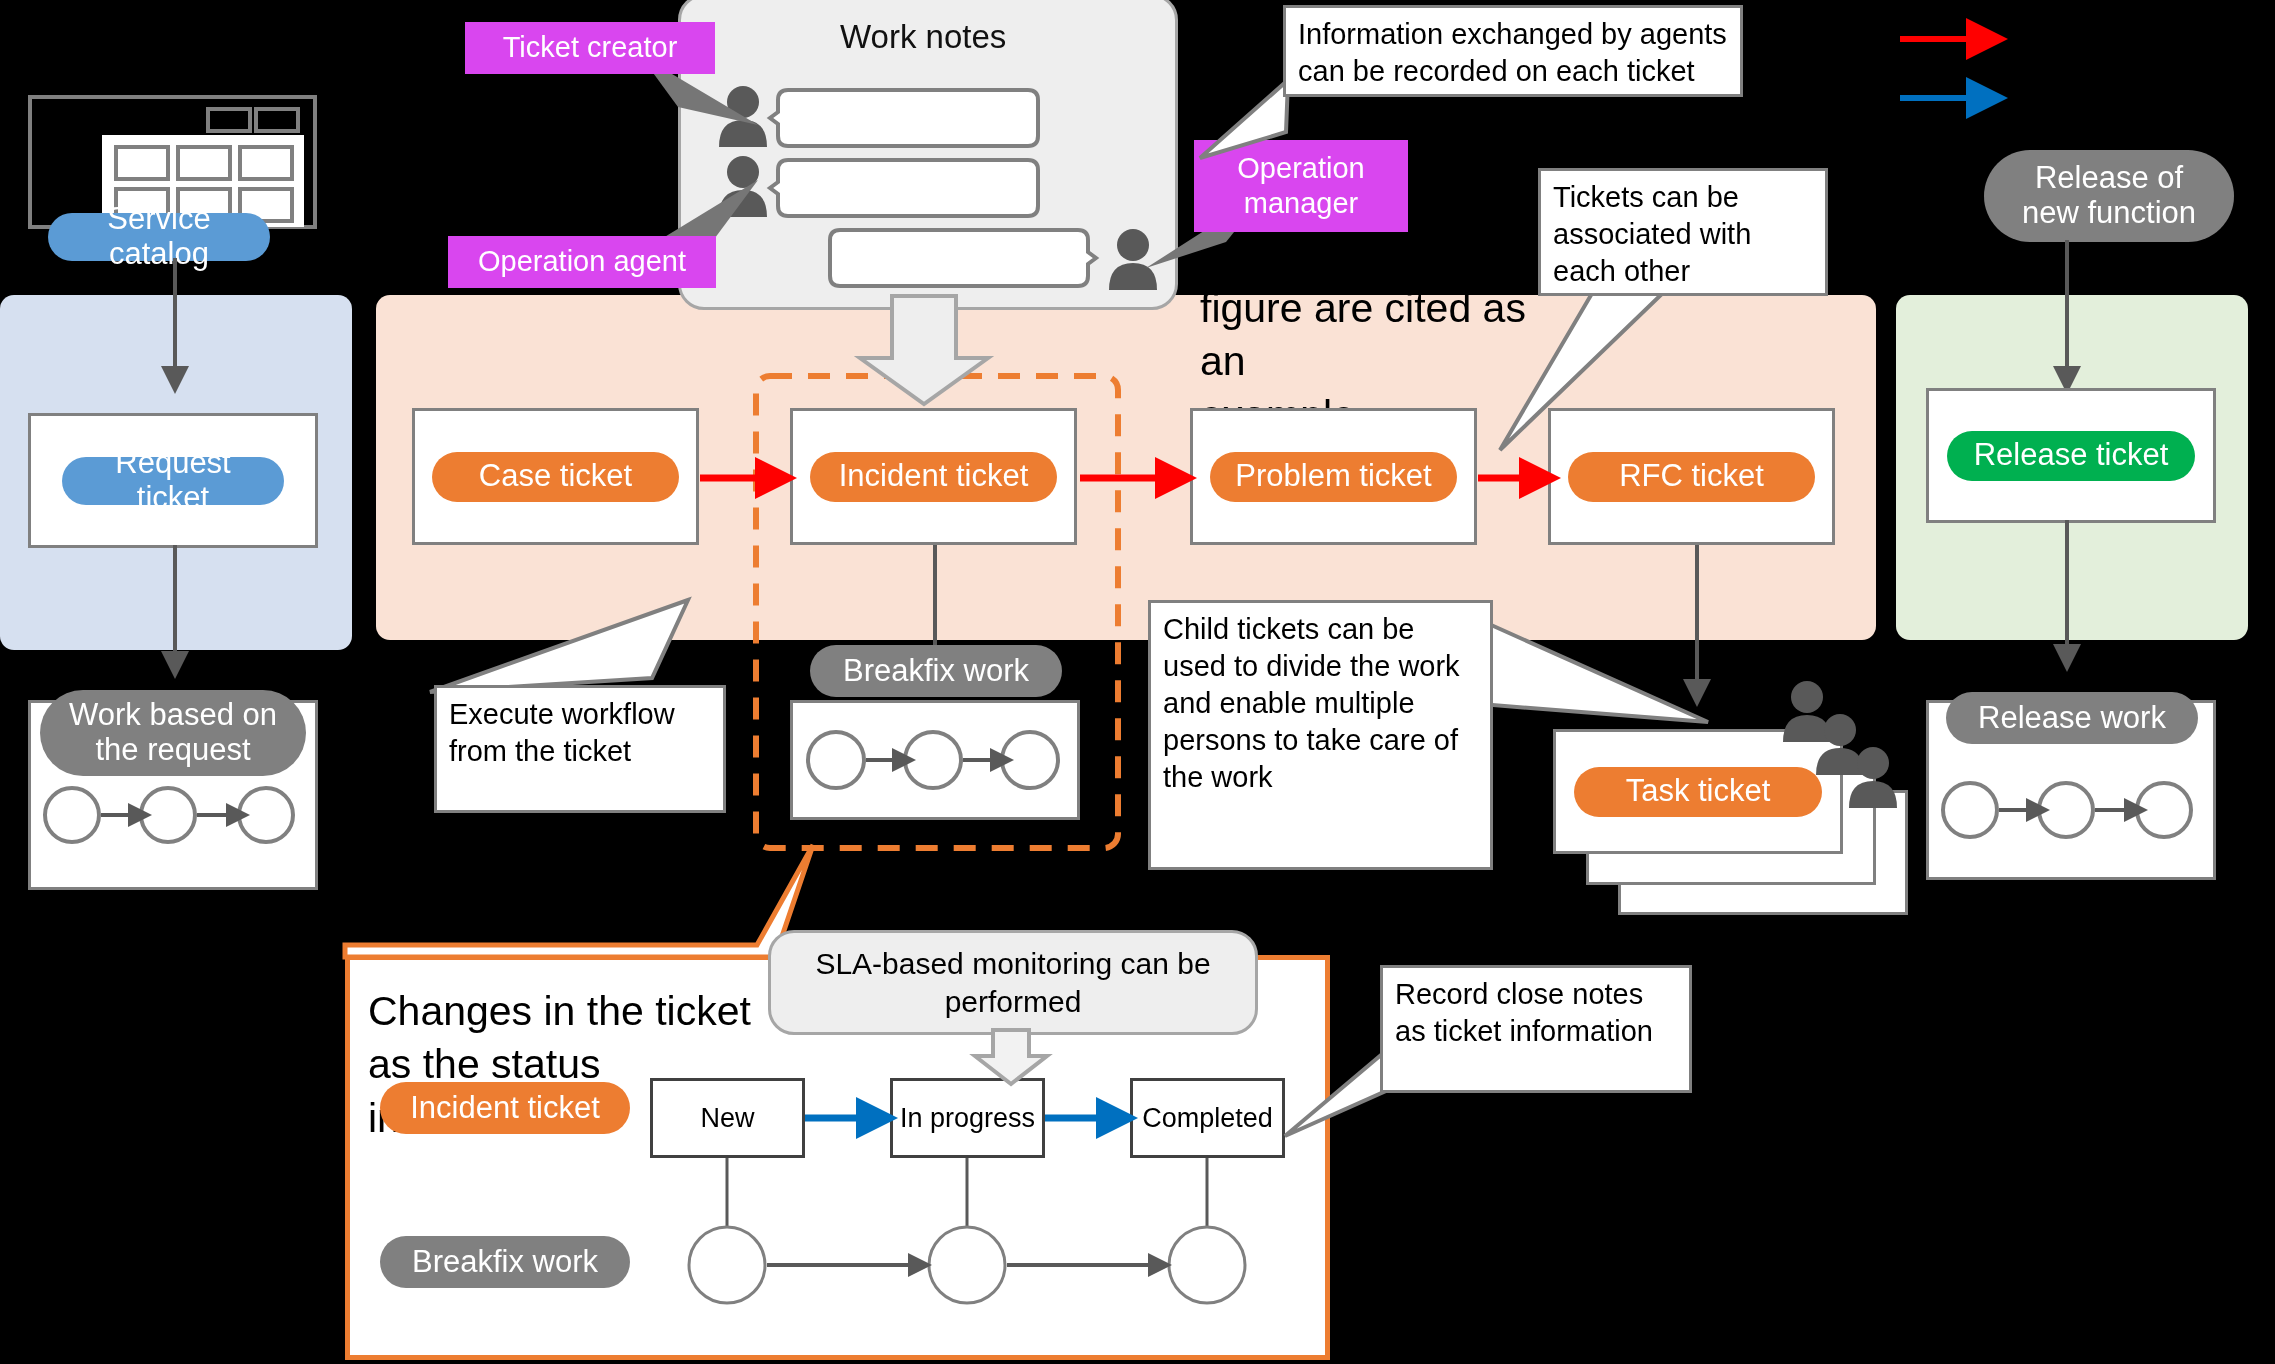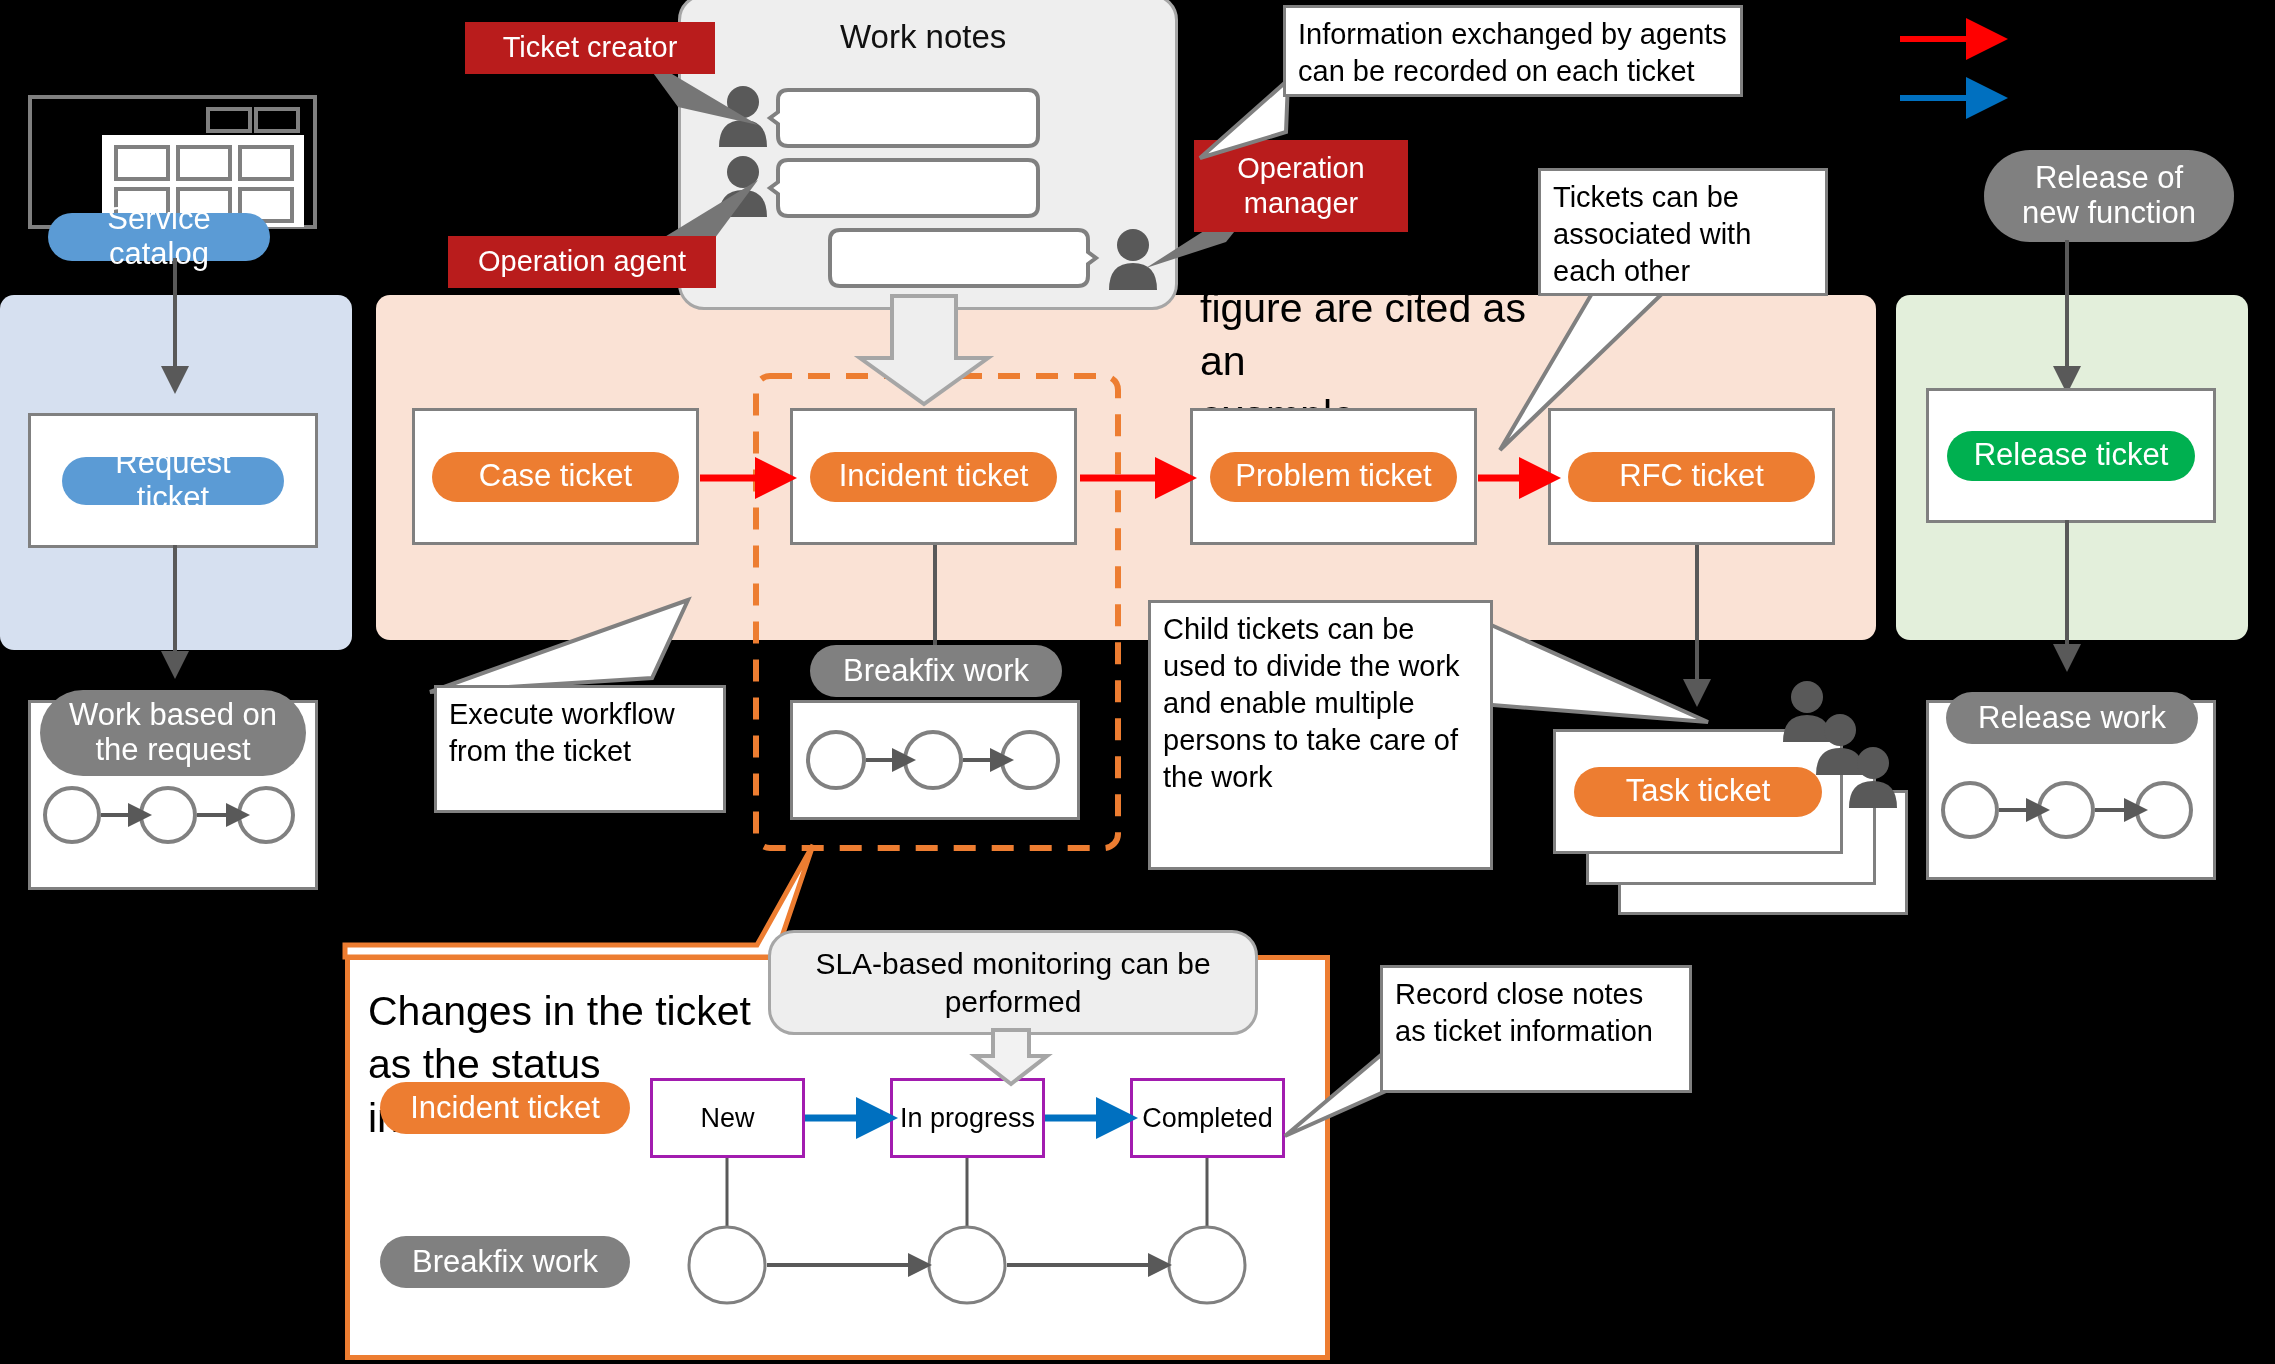--- a/index.html
+++ b/index.html
@@ -23,32 +23,32 @@
   .pill-orange{background:#ED7D31;}
   .pill-blue{background:#5B9BD5;}
   .pill-green{background:#00B050;}
   .pill-gray{background:#808080;}
 
   
   .callout{position:absolute;background:#fff;border:3px solid #808080;box-sizing:border-box;
            color:#000;font-size:29px;line-height:1.28;padding:8px 12px;}
 
   
-  .tag{position:absolute;background:#b91c1c;color:#fff;font-size:29px;line-height:1.22;
+  .tag{position:absolute;background:#d946ef;color:#fff;font-size:29px;line-height:1.22;
        display:flex;align-items:center;justify-content:center;text-align:center;
        box-sizing:border-box;padding:4px 10px;}
 
   
   .bubble{position:absolute;background:#eeeeee;border:3px solid #a6a6a6;border-radius:26px;
           box-sizing:border-box;}
 
   .wn-title{position:absolute;color:#111;font-size:33px;}
 
   
-  .sbox{position:absolute;background:#fff;border:3px solid #a21caf;box-sizing:border-box;
+  .sbox{position:absolute;background:#fff;border:3px solid #404040;box-sizing:border-box;
         display:flex;align-items:center;justify-content:center;font-size:27px;color:#000;}
 
   
   .orangeframe{position:absolute;background:#fff;border:5px solid #ED7D31;box-sizing:border-box;}
   .plain-text{position:absolute;color:#000;font-size:41px;line-height:1.3;}
 
   svg{position:absolute;overflow:visible;}
   .nosel{user-select:none;}
 </style>
 </head>

